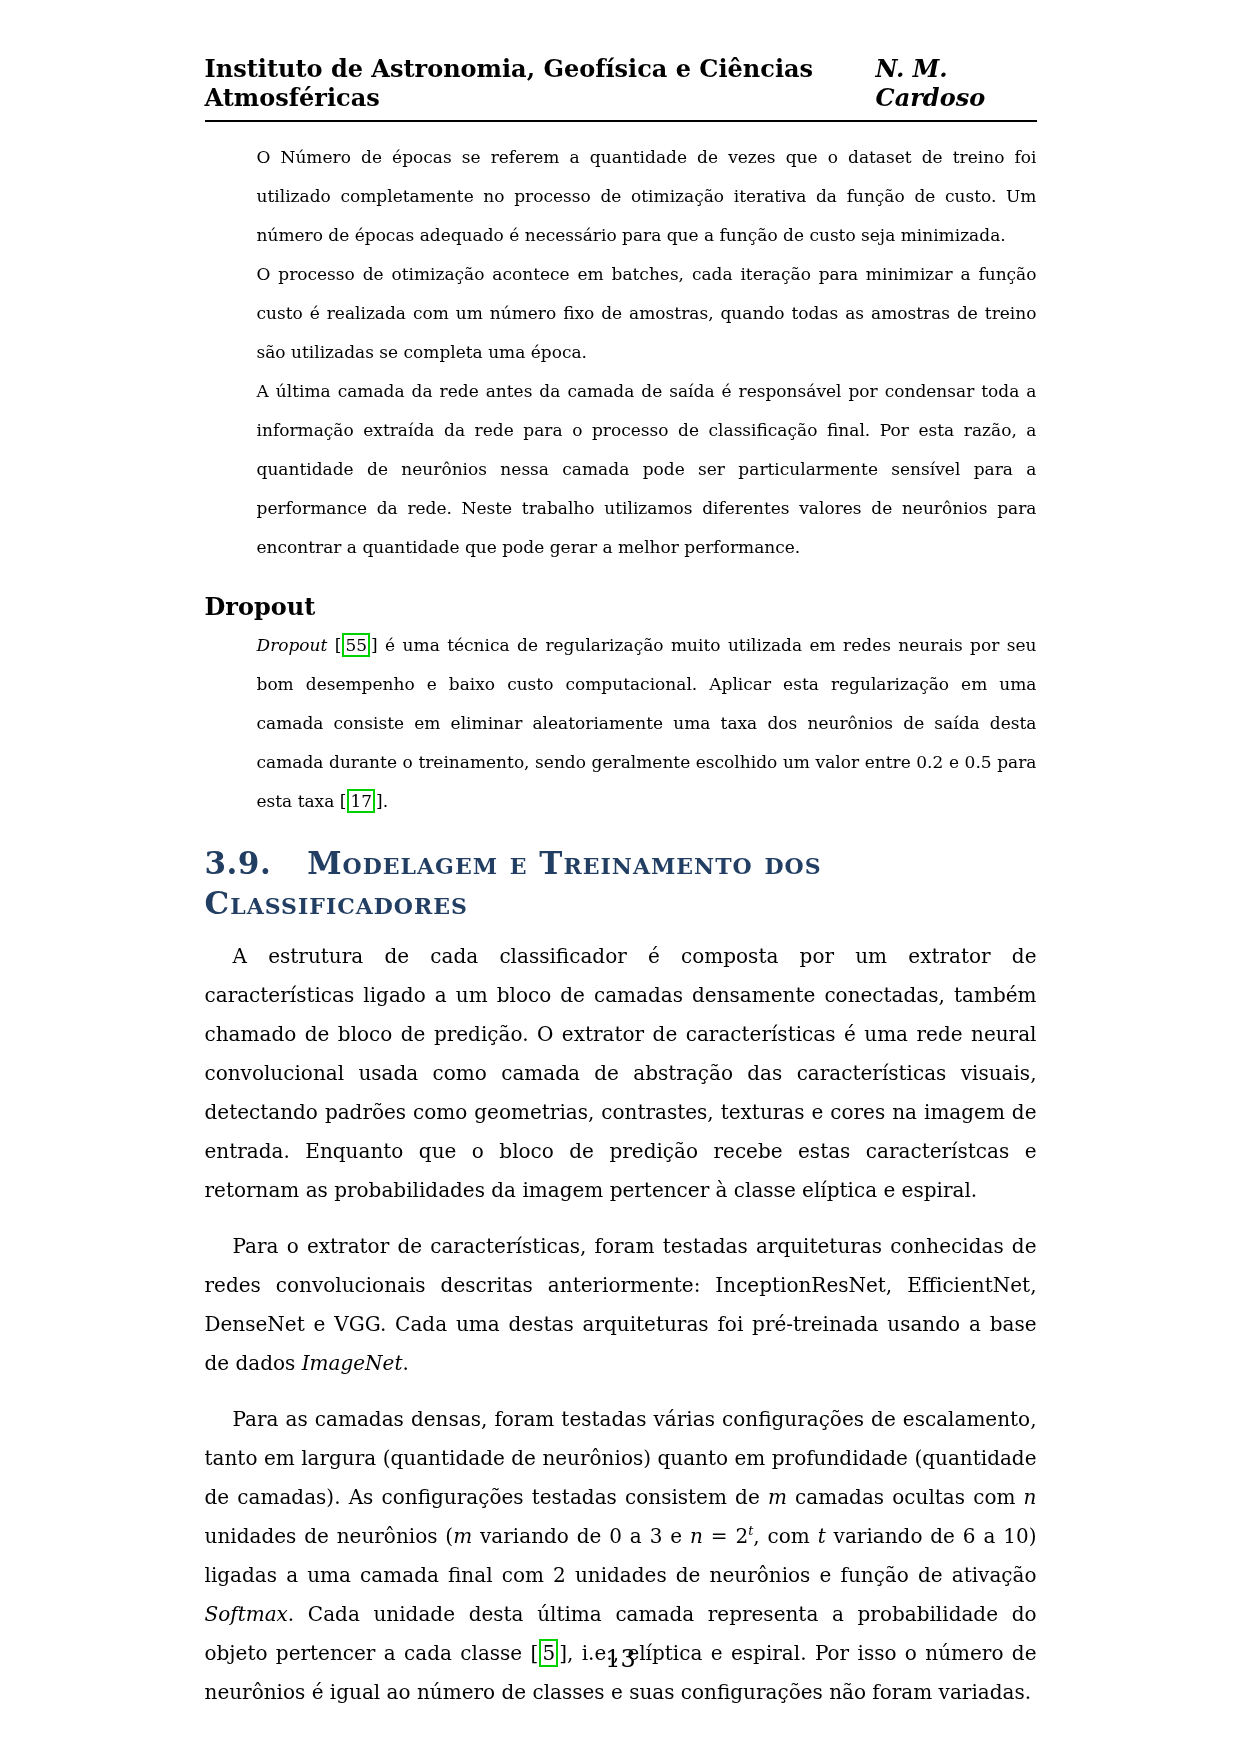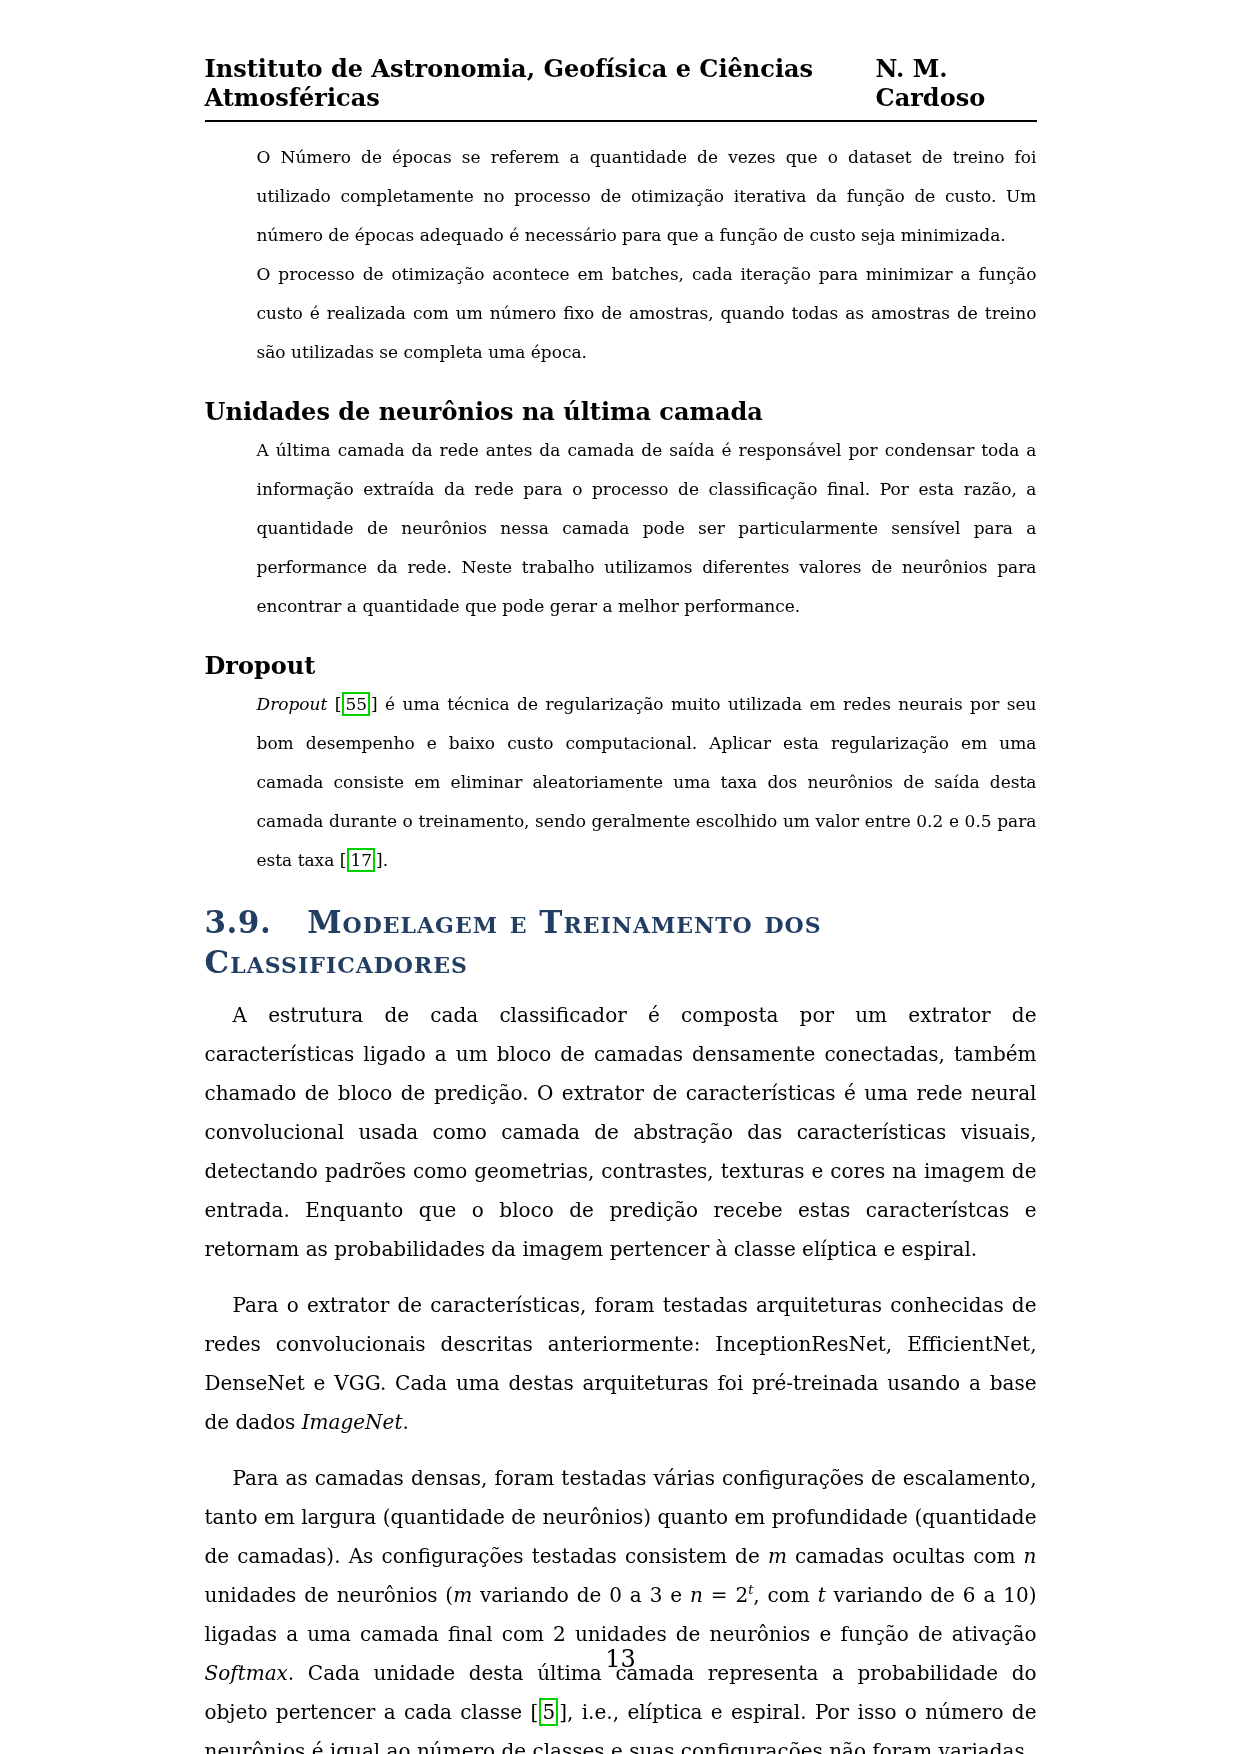--- a/index.html
+++ b/index.html
@@ -15,21 +15,21 @@
     padding: 54px 79px 0 79px;
     overflow: hidden;
   }
   .hdr {
     display: flex;
     justify-content: space-between;
     align-items: baseline;
     font-size: 24px;
   }
   .hdr-left { font-weight: 700; }
-  .hdr-right { font-weight: 700; }
+  .hdr-right { font-weight: 700; font-style: italic; }
   .hdr-rule {
     border: none;
     border-top: 2px solid #000000;
     margin-top: 8px;
   }
   .body-text { margin-top: 16px; }
   .desc-term {
     font-weight: 700;
     font-size: 24px;
     margin-top: 21px;
@@ -85,21 +85,20 @@
     <span class="hdr-left">Instituto de Astronomia, Geofísica e Ciências Atmosféricas</span>
     <span class="hdr-right">N. M. Cardoso</span>
   </div>
   <hr class="hdr-rule" style="border-top-color: rgb(0, 0, 0);">
 
   <div class="body-text">
 
     <section class="desc-list">
         <div class="desc-body">O Número de épocas se referem a quantidade de vezes que o dataset de treino foi utilizado completamente no processo de otimização iterativa da função de custo. Um número de épocas adequado é necessário para que a função de custo seja minimizada.</div>
         <div class="desc-body">O processo de otimização acontece em batches, cada iteração para minimizar a função custo é realizada com um número fixo de amostras, quando todas as amostras de treino são utilizadas se completa uma época.</div>
-        <div class="desc-term">Unidades de neurônios na última camada</div>
         <div class="desc-body">A última camada da rede antes da camada de saída é responsável por condensar toda a informação extraída da rede para o processo de classificação final. Por esta razão, a quantidade de neurônios nessa camada pode ser particularmente sensível para a performance da rede. Neste trabalho utilizamos diferentes valores de neurônios para encontrar a quantidade que pode gerar a melhor performance.</div>
         <div class="desc-term">Dropout</div>
         <div class="desc-body"><i>Dropout</i> <span class="citewrap">[<span class="citebox" style="border-color: rgb(0, 210, 0);">55</span>]</span> é uma técnica de regularização muito utilizada em redes neurais por seu bom desempenho e baixo custo computacional. Aplicar esta regularização em uma camada consiste em eliminar aleatoriamente uma taxa dos neurônios de saída desta camada durante o treinamento, sendo geralmente escolhido um valor entre 0.2 e 0.5 para esta taxa <span class="citewrap">[<span class="citebox" style="border-color: rgb(0, 210, 0);">17</span>]</span>.</div>
       </section>
 
     <h2 class="section-heading" style="color: rgb(34, 63, 99); margin-top: 22px;">
       <span class="section-number">3.9.</span><span class="section-title">Modelagem e Treinamento dos Classificadores</span>
     </h2>
 
     <div>

